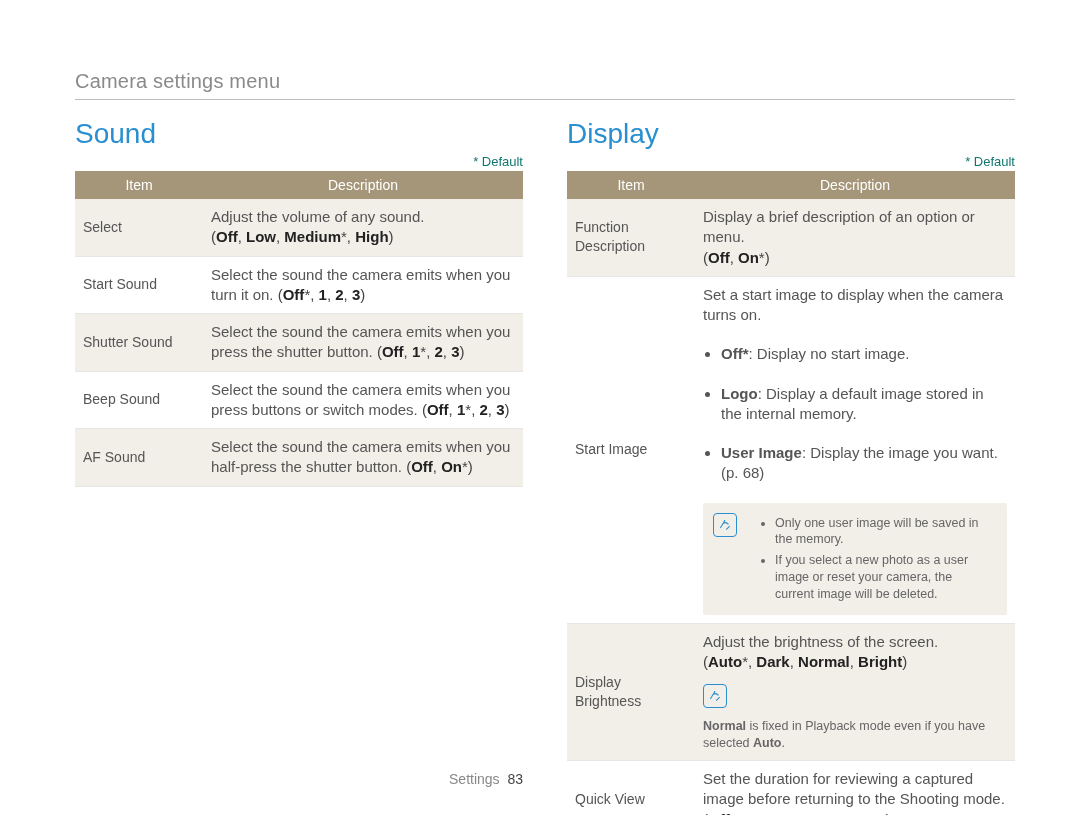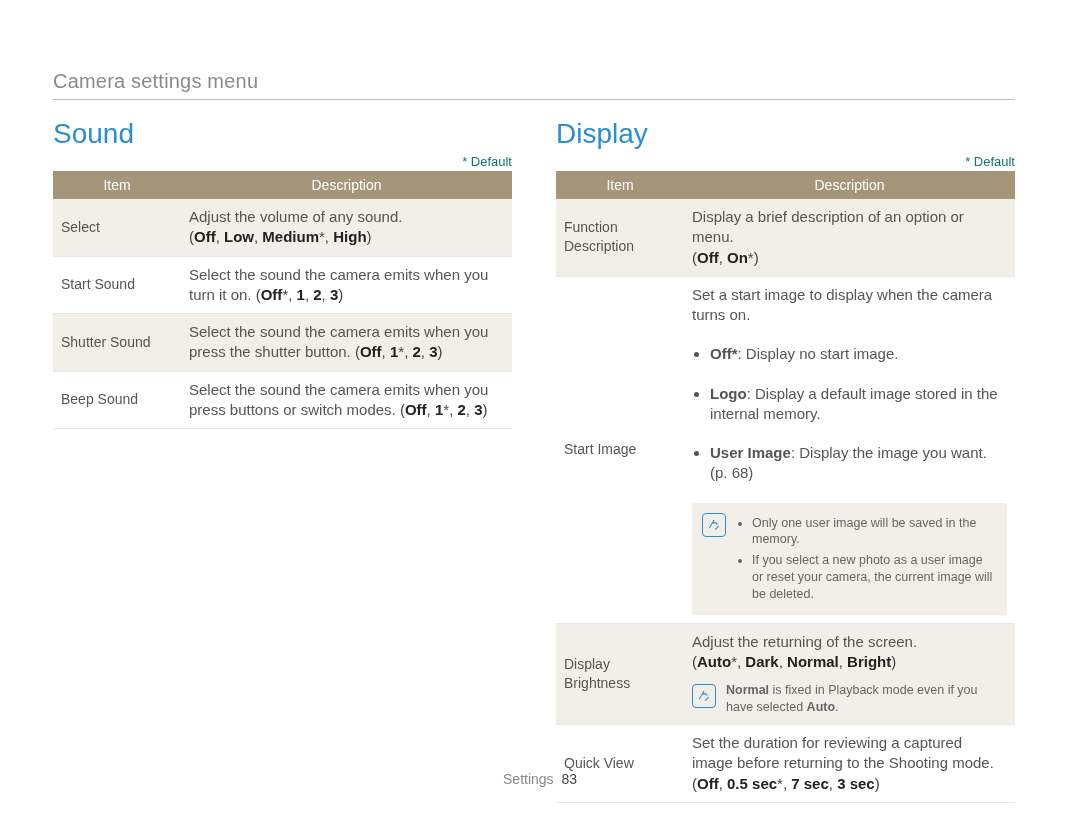--- a/index.html
+++ b/index.html
@@ -9,21 +9,21 @@
     height: 815px;
     font-family: Arial, Helvetica, sans-serif;
     background: #fff;
     color: #3a3a3a;
   }
   .page {
     position: relative;
     width: 1080px;
     height: 815px;
     box-sizing: border-box;
-    padding: 70px 65px 0 53px;
+    padding: 70px 65px 0 75px;
   }
   .breadcrumb {
     font-size: 20px;
     font-weight: 300;
     color: #8a8a8a;
     letter-spacing: 0.2px;
     margin: 0 0 6px 0;
   }
   .rule {
     height: 1px;
@@ -102,20 +102,21 @@
     align-items: flex-start;
     gap: 10px;
     background: #f2efe9;
     padding: 8px 10px;
     border-radius: 2px;
     margin-top: 6px;
   }
   .note-box.inline {
     background: transparent;
     padding: 4px 0 0 0;
+    flex-direction: column;
   }
   .note-icon {
     flex: 0 0 auto;
     width: 22px;
     height: 22px;
     border: 1.5px solid #2a8fd0;
     border-radius: 4px;
     display: flex;
     align-items: center;
     justify-content: center;
@@ -135,27 +136,27 @@
   }
   .note-bullets {
     list-style: disc;
     padding-left: 16px;
     margin: 0;
     font-size: 12.5px;
     color: #666;
     line-height: 1.35;
   }
   .note-bullets li {
-    margin: 4px 0;
+    margin: 4px 12px;
   }
   .footer {
     position: absolute;
     bottom: 28px;
     left: 0;
-    width: 1080px;
+    width: 972px;
     text-align: center;
     font-size: 14px;
     color: #888;
   }
   .footer .pg {
     color: #444;
   }
 </style>
 </head>
 <body>
@@ -200,20 +201,26 @@
           </td>
         </tr>
 
         <tr>
           <td class="item">Beep Sound</td>
           <td>
             <span>Select the sound the camera emits when you press buttons or switch modes. </span><span class="options-line">(<b>Off</b>, <b>1</b>*, <b>2</b>, <b>3</b>)</span>
           </td>
         </tr>
 
+        <tr class="alt">
+          <td class="item">AF Sound</td>
+          <td>
+            <span>Select the sound the camera emits when you half-press the shutter button. </span><span class="options-line">(<b>Off</b>, <b>On</b>*)</span>
+          </td>
+        </tr>
       </tbody>
         </table>
     </div>
 
     <div class="col">
       <h2 class="section-title">Display</h2>
       <div class="default-note">* Default</div>
 
       <table class="opts">
         <tbody>
@@ -249,21 +256,21 @@
                 <li>Only one user image will be saved in the memory.</li>
                 <li>If you select a new photo as a user image or reset your camera, the current image will be deleted.</li>
               </ul>
             </div>
           </td>
         </tr>
 
         <tr class="alt">
           <td class="item">Display Brightness</td>
           <td>
-            <span>Adjust the returning of the screen.</span><br>
+            <span>Adjust the brightness of the screen.</span><br>
             <span class="options-line">(<b>Auto</b>*, <b>Dark</b>, <b>Normal</b>, <b>Bright</b>)</span>
             <div class="note-box inline">
               <div class="note-icon">
                 <svg viewBox="0 0 24 24">
                       <path d="M4 17 L12 4 M12 4 L9 9 Q14 6 18 11 M14 20 L20 14"></path>
                     </svg>
               </div>
               <div class="note-text">
                 <b>Normal</b><span> is fixed in Playback mode even if you have selected </span><b>Auto</b><span>.</span>
               </div>

